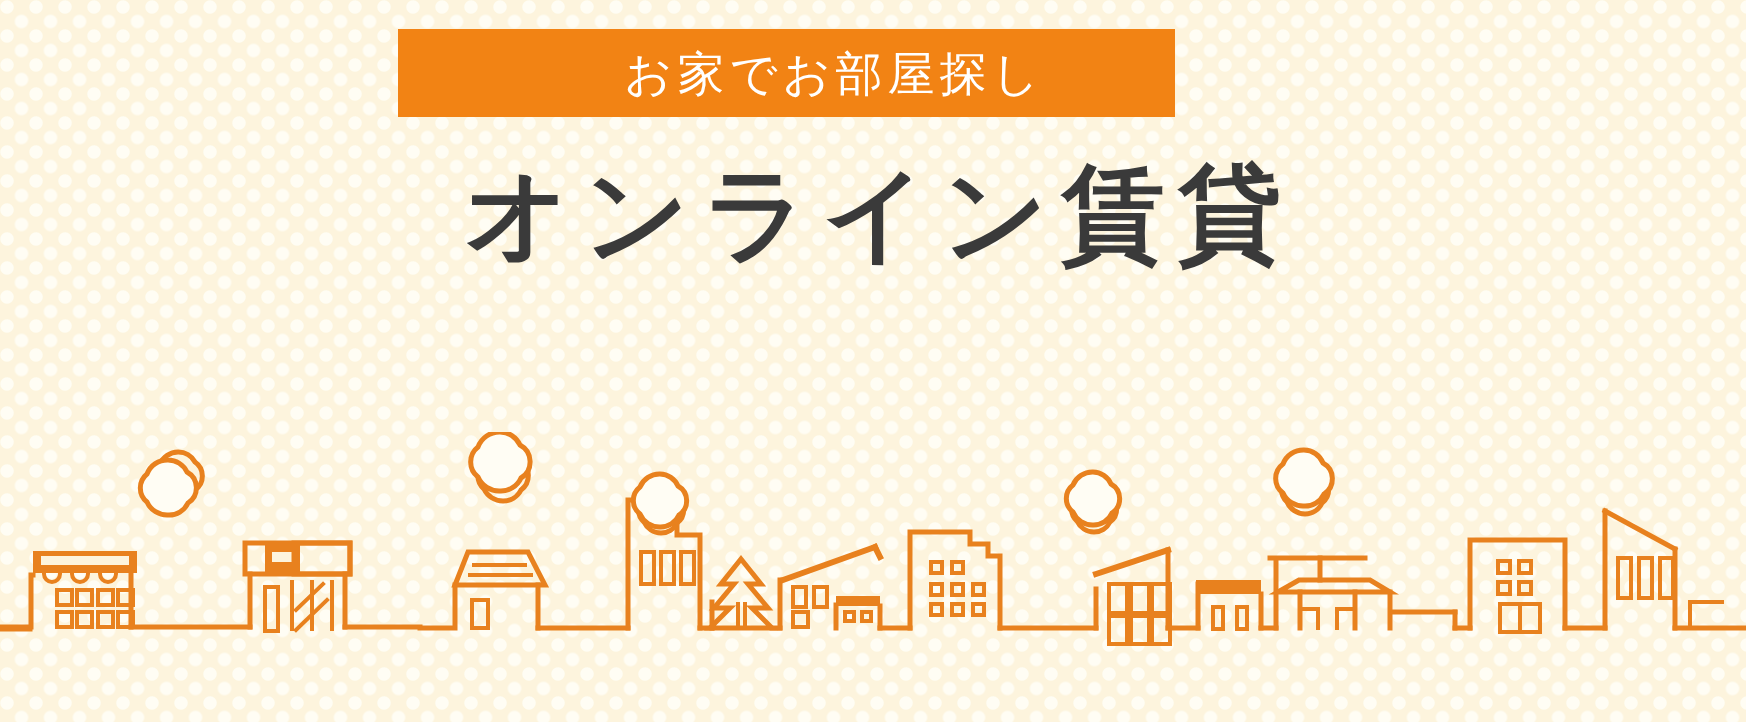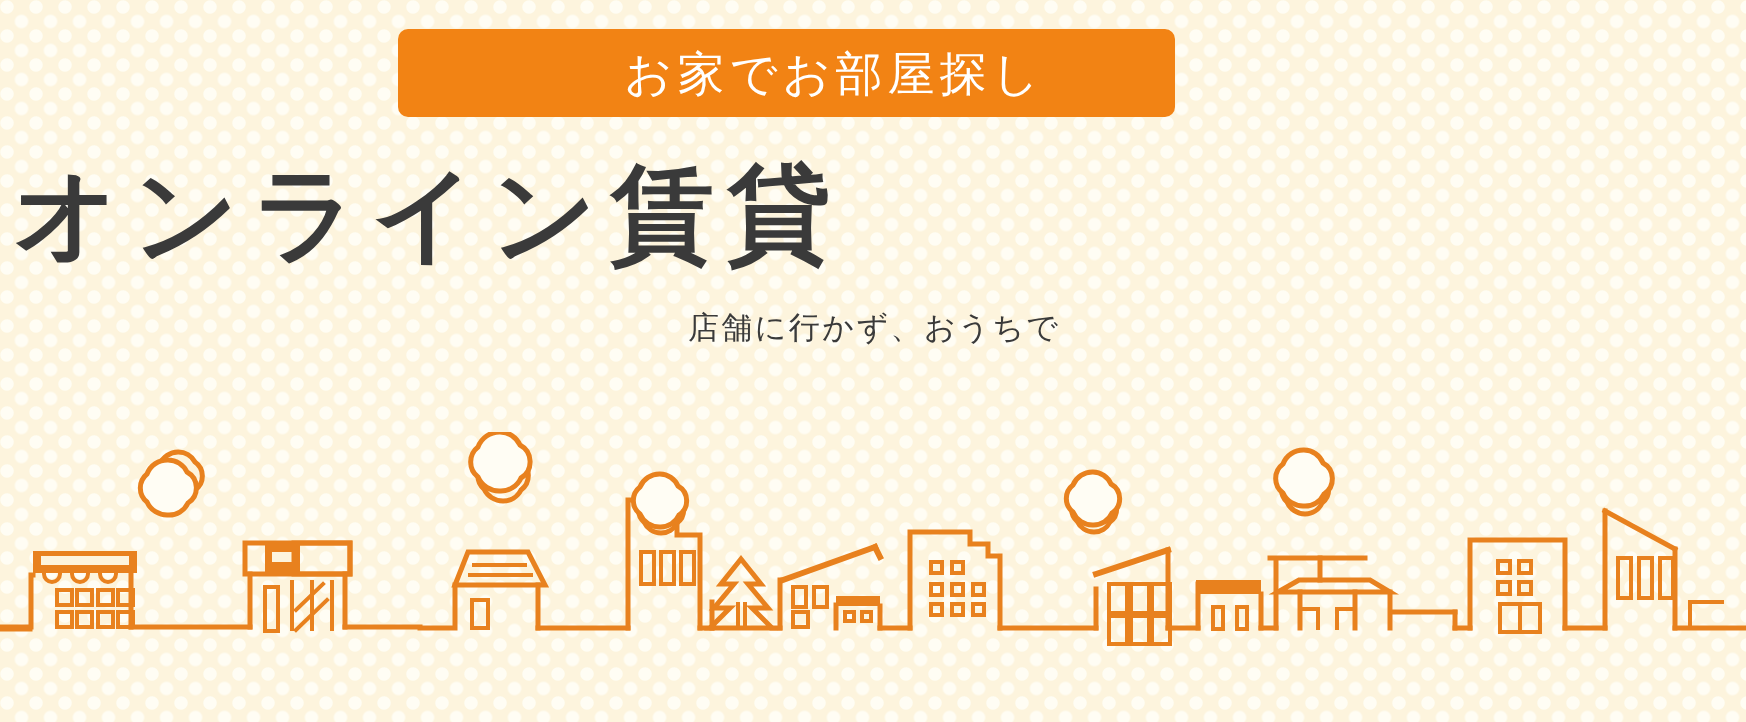--- a/index.html
+++ b/index.html
@@ -40,39 +40,38 @@
     position: absolute;
     left: 398px;
     top: 0;
     width: 777px;
     height: 88px;
     background: #f28314;
     display: flex;
     align-items: center;
     justify-content: center;
     pointer-events: auto;
-    border-radius: 10px;
   }
   #banner-text {
     color: #ffffff;
     font-size: 47px;
     line-height: 1;
     letter-spacing: 5px;
     font-weight: 500;
     padding-left: 96px;
     white-space: nowrap;
   }
 
   
   #headline {
     position: absolute;
     left: 0;
     top: 158px;
     width: 1746px;
-    text-align: left;
+    text-align: center;
     color: #3a3a3a;
     font-size: 104px;
     line-height: 1.08;
     letter-spacing: 13px;
     font-weight: 700;
     white-space: nowrap;
     text-indent: 13px;
   }
 
   
@@ -111,21 +110,20 @@
 
   <div id="banner-wrap">
     <div id="banner">
       <span id="banner-text">お家でお部屋探し</span>
     </div>
   </div>
 
   <div id="headline">オンライン賃貸</div>
 
   <div id="subcopy">
-    <span class="line">店舗に行かず、おうちで</span>
   </div>
 
   <svg id="cityscape" viewBox="0 0 1746 290" preserveAspectRatio="none">
     <g fill="none" stroke="#E8811E" stroke-width="5" stroke-linecap="square" stroke-linejoin="miter">
 
       <path d="M0,197 L30,197"></path>
 
       <g>
         <path d="M0,195 L31,195 L31,143 L33,143"></path>
         <rect x="33" y="119" width="104" height="22" fill="#E8811E" stroke="none"></rect>

